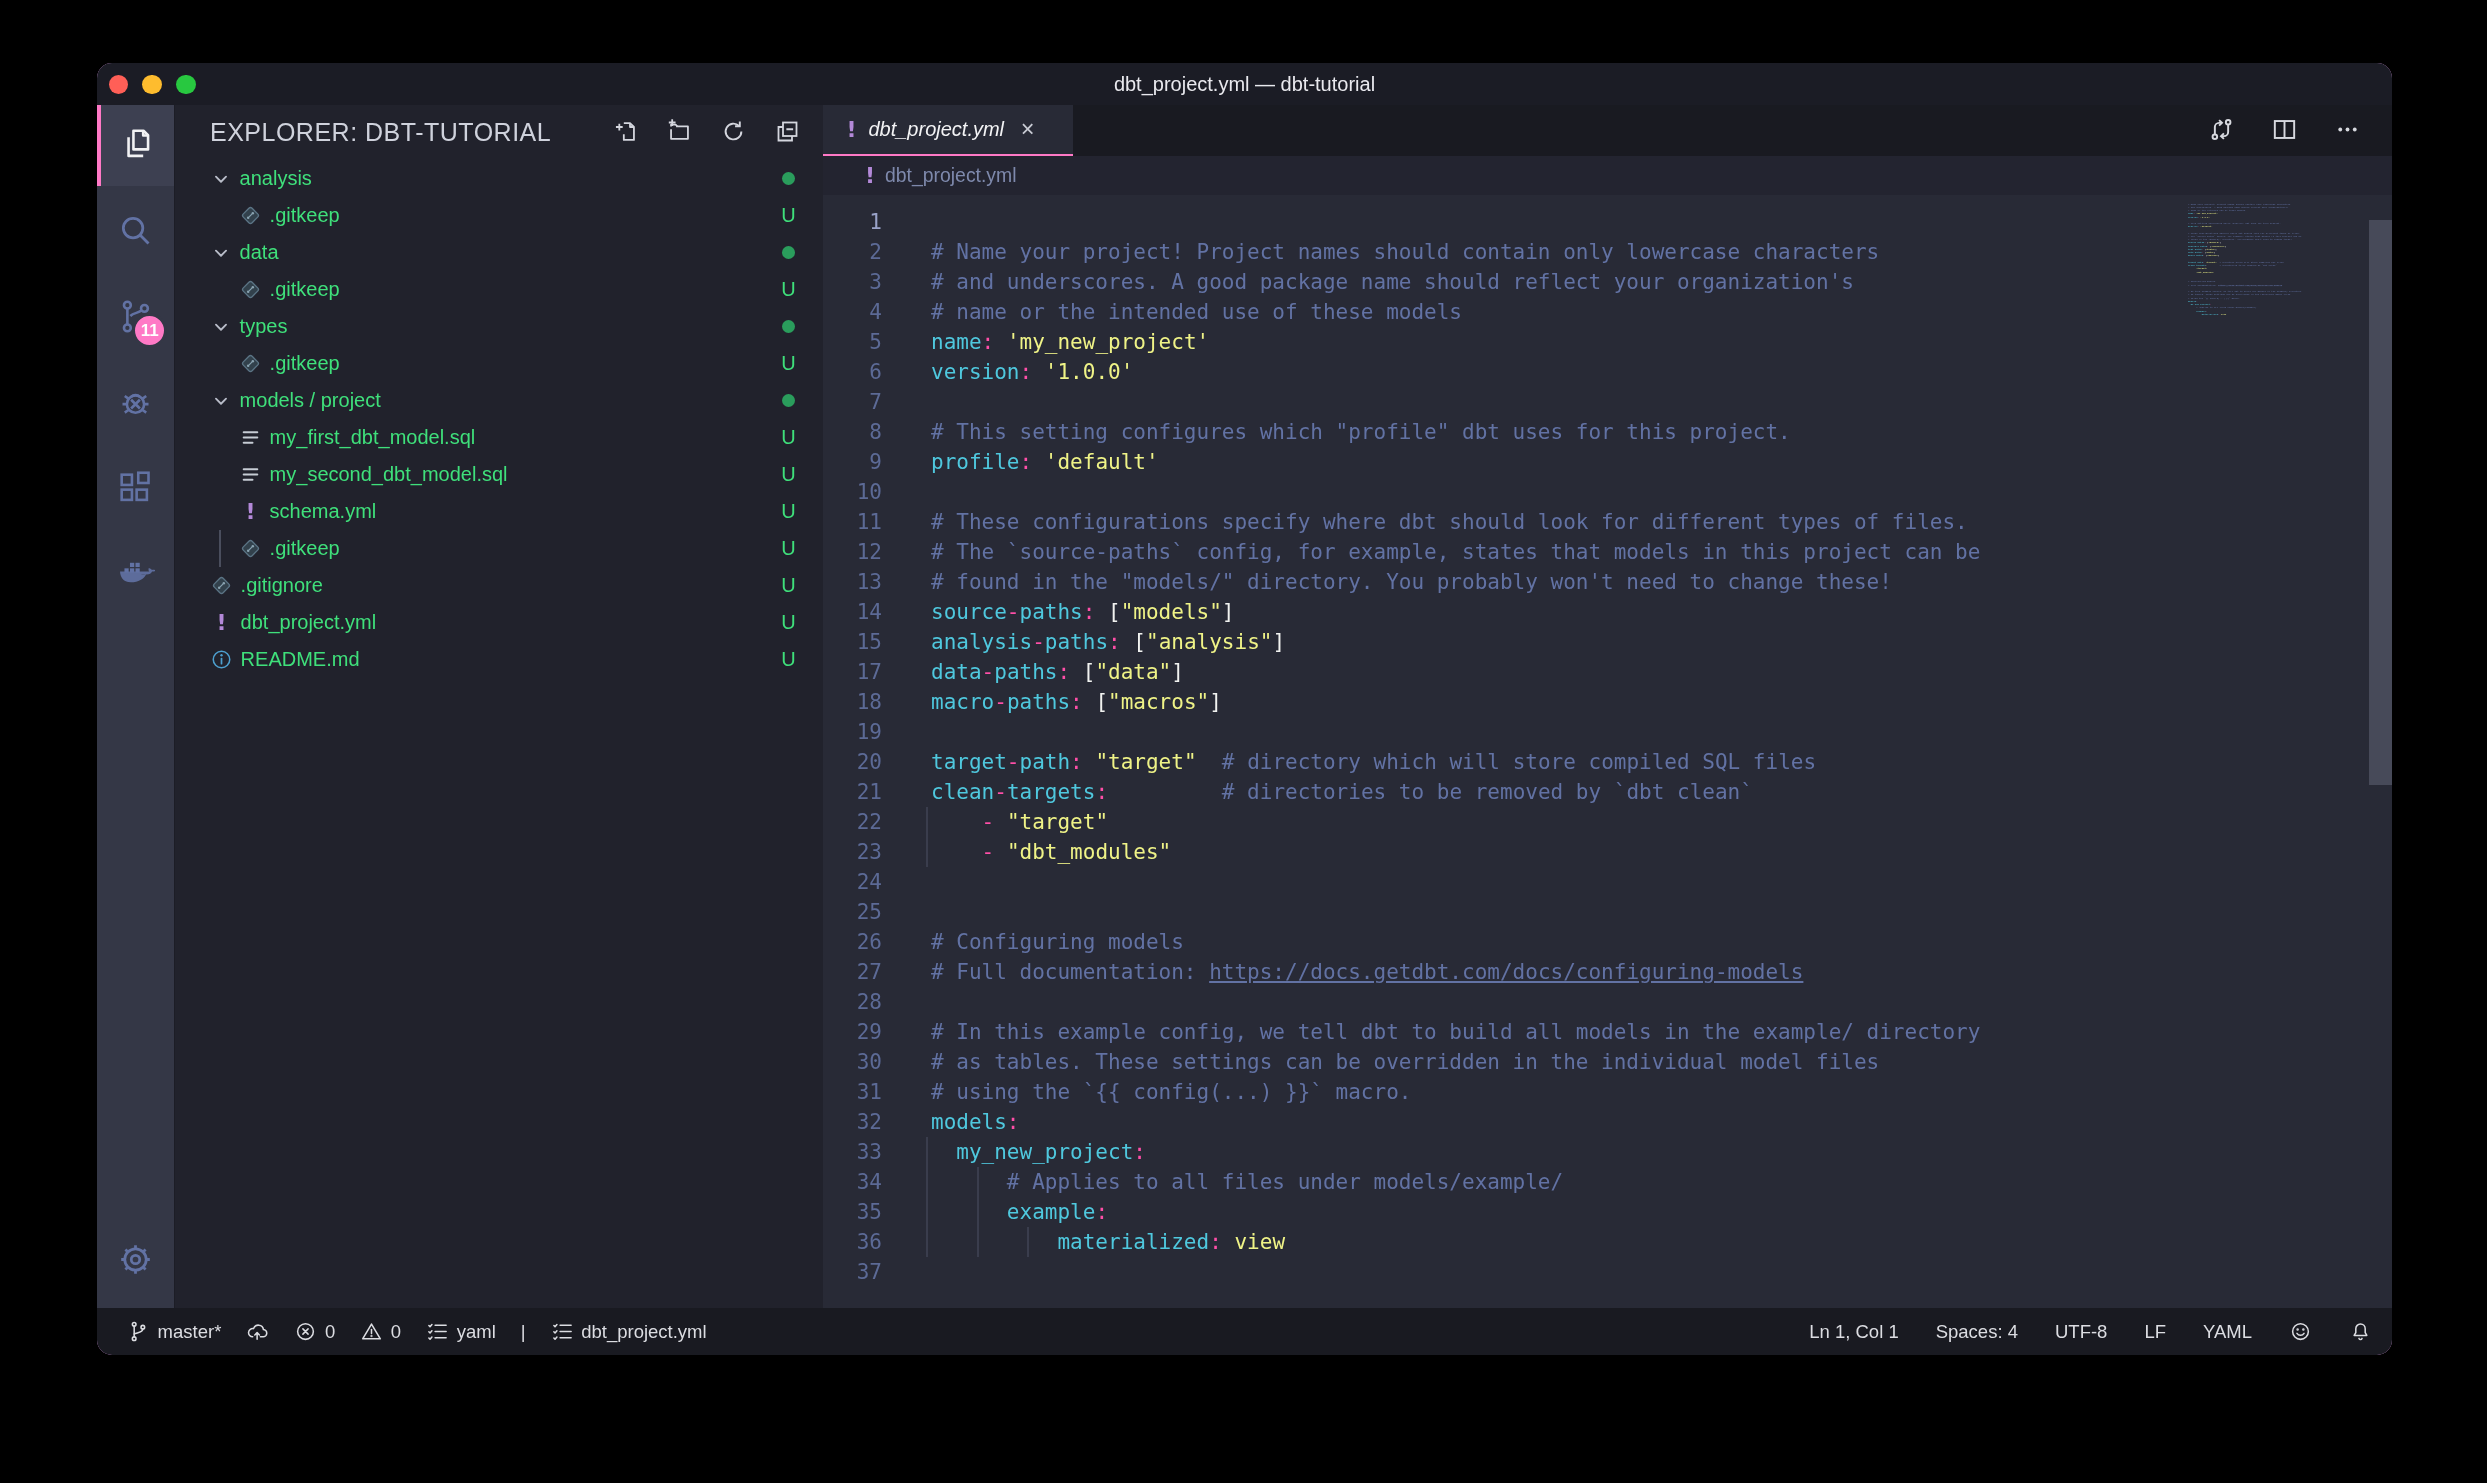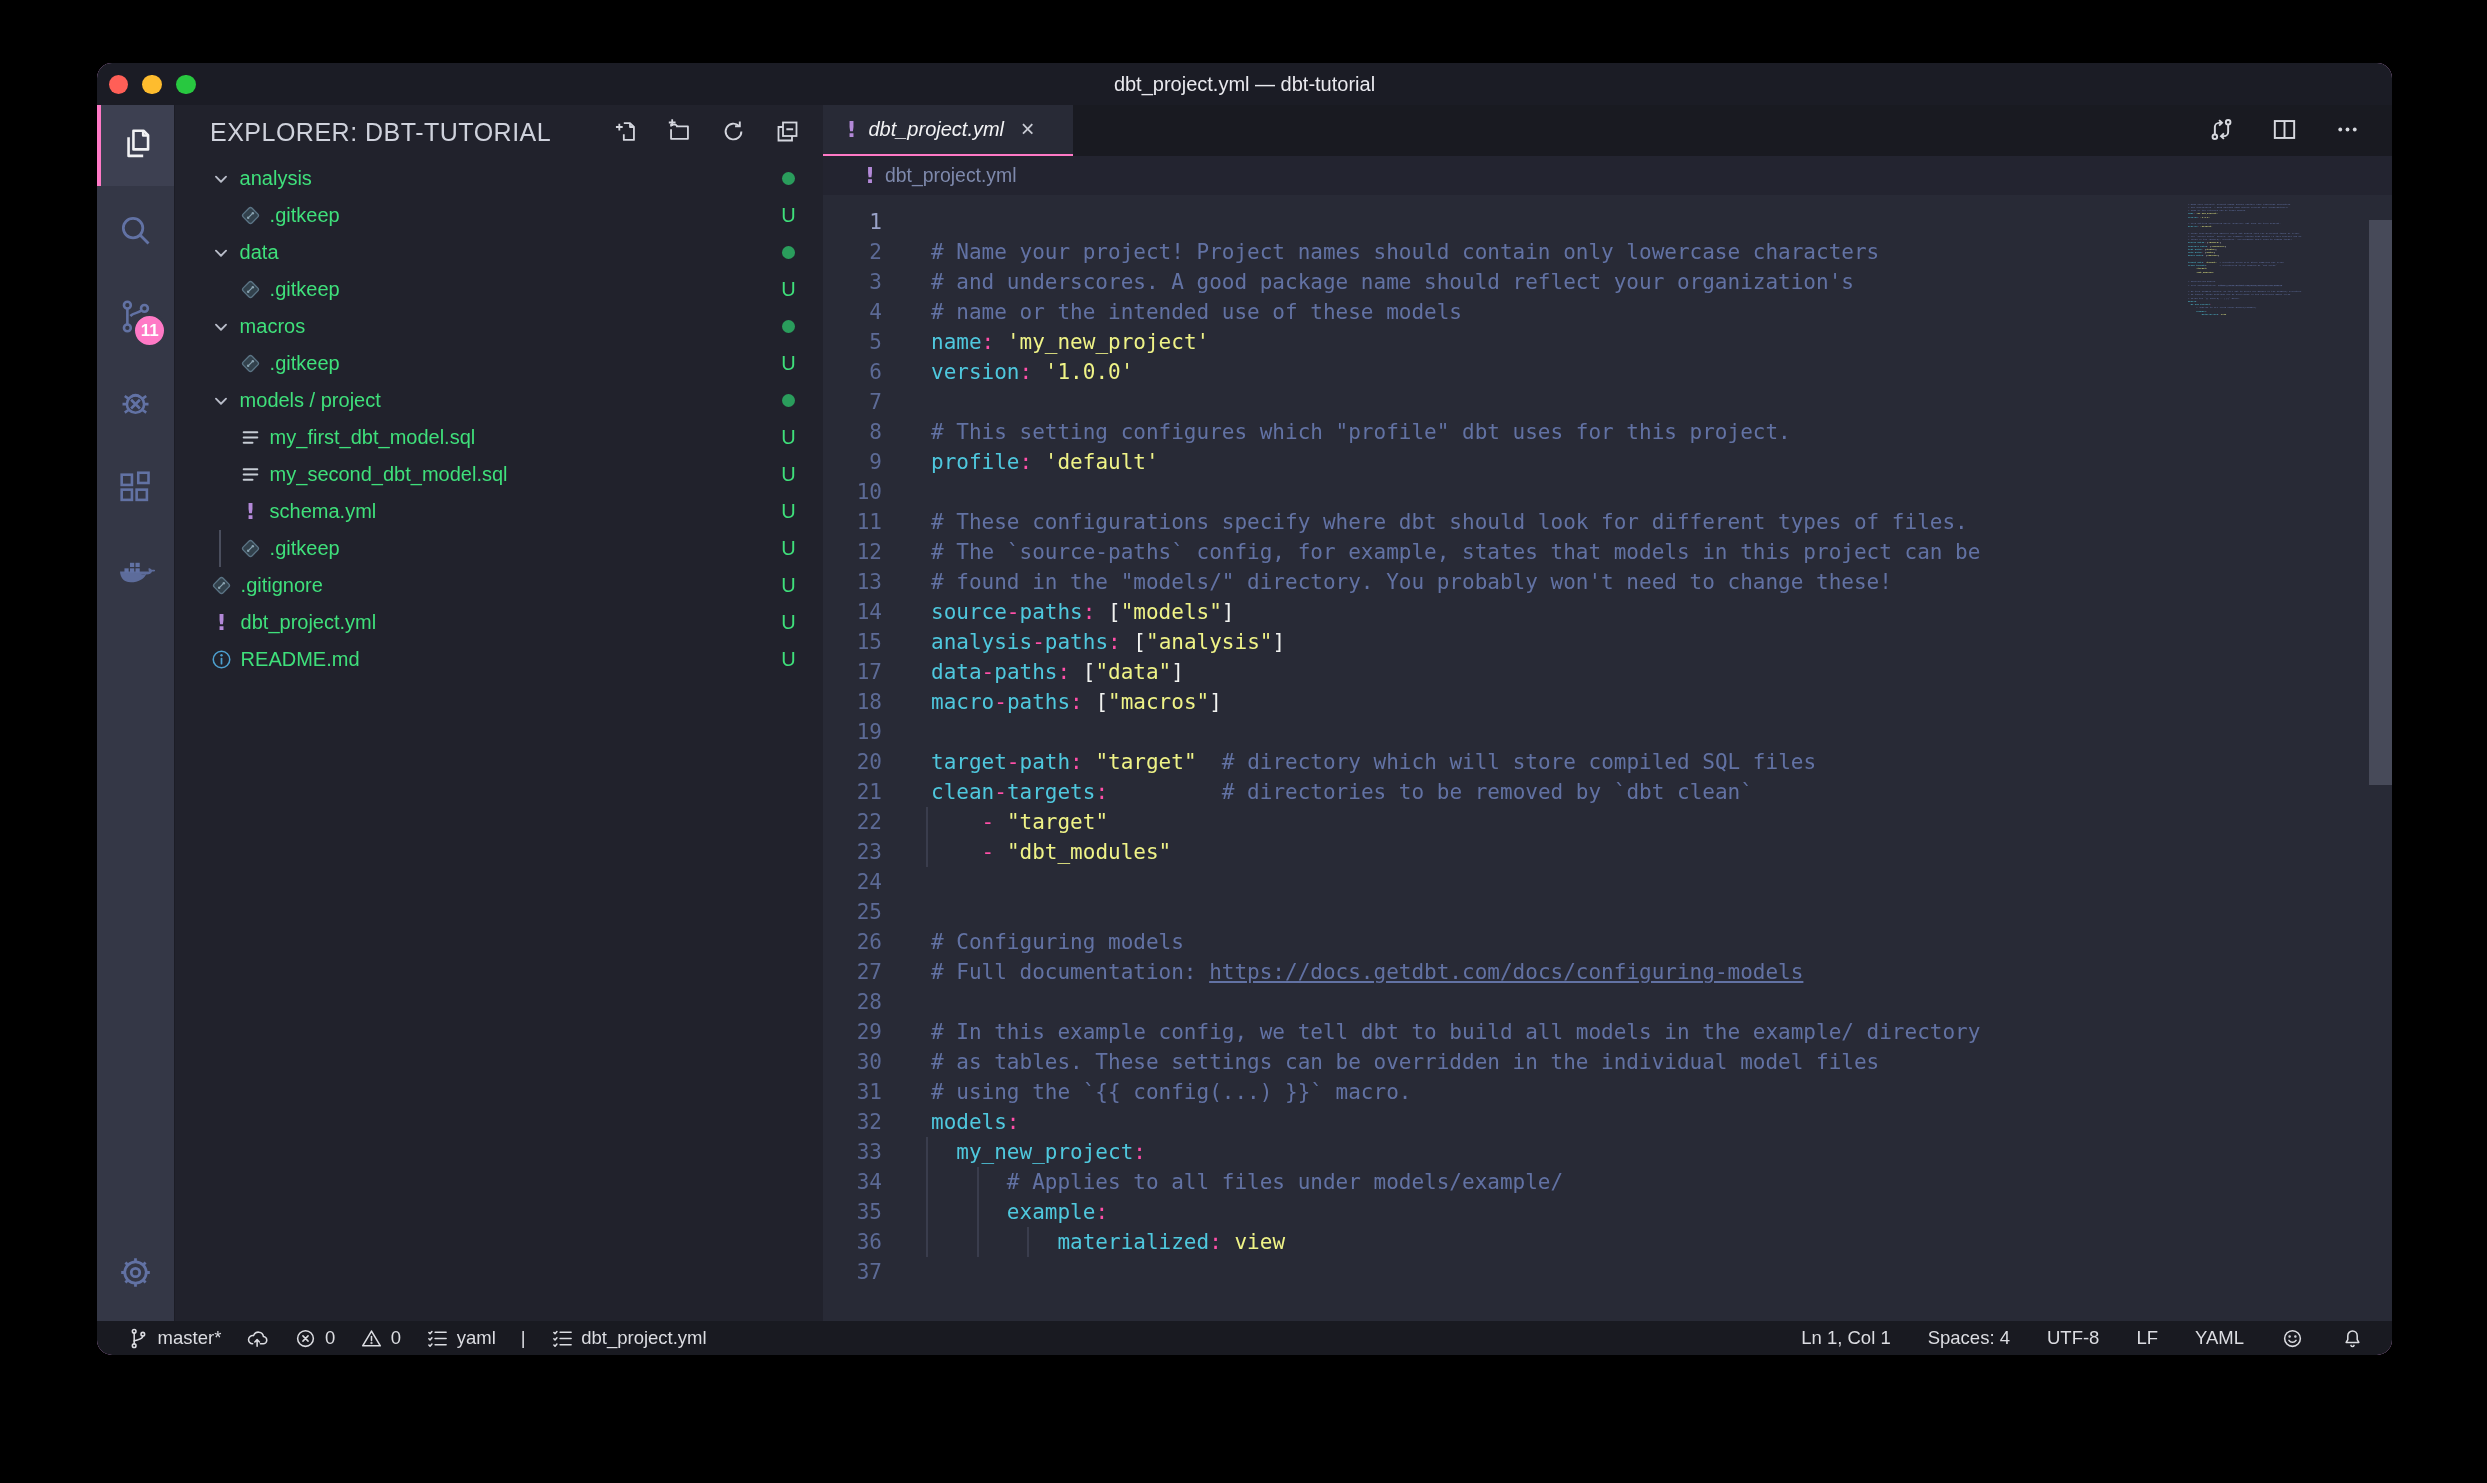--- a/index.html
+++ b/index.html
@@ -67,21 +67,21 @@
   .tk-c{color:#6272a4;} .tk-k{color:#4fc8de;} .tk-o{color:#ff4fa8;} .tk-s{color:#eff387;} .tk-p{color:#f1f2f0;}
   .tk-cl{color:#6272a4;text-decoration:underline;}
   .iguide{position:absolute;top:0;bottom:0;width:1.7px;background:#3a3d4d;}
 
   .minimap{position:absolute;right:27px;top:4.2px;width:177px;height:100%;overflow:hidden;}
   .mini-inner{transform:scale(.108);transform-origin:0 0;width:1518px;font-family:"DejaVu Sans Mono",monospace;font-size:21px;line-height:30px;}
   .mini-inner .line{padding-left:0;}
   .scrollbar{position:absolute;right:0;top:25px;width:23px;height:565px;background:#474a59;}
 
   
-  .statusbar{height:34px;flex:0 0 auto;background:#191a21;display:flex;align-items:center;color:#dcdde2;font-size:18.5px;padding:0 28px 0 30px;}
+  .statusbar{height:47px;flex:0 0 auto;background:#191a21;display:flex;align-items:center;color:#dcdde2;font-size:18.5px;padding:0 20px 0 30px;}
   .sb-left{display:flex;align-items:center;gap:25px;}
   .sb-right{margin-left:auto;display:flex;align-items:center;gap:37px;}
   .sb-item{display:flex;align-items:center;gap:7.6px;}
   .sb-item svg{width:23px;height:23px;}
   .sb-sep{color:#dcdde2;}
 </style>
 </head>
 <body>
 
 <div class="canvas">
@@ -223,21 +223,21 @@
                   <path d="M10.6 13.4l2.8-2.8" stroke="#8aa4b2" stroke-width="1.3"></path>
                 </svg>
               </span>
               <span class="rlabel">.gitkeep</span>
               <span class="rbadge"><span class="badge-u">U</span></span>
             </div>
             <div class="row folder">
               <span class="twisty"><svg viewBox="0 0 24 24" fill="none" stroke="currentColor" stroke-width="2" stroke-linecap="round" stroke-linejoin="round" style="width:100%;height:100%;">
                   <path d="M6.5 9.5l5.5 5.5 5.5-5.5"></path>
                 </svg></span>
-              <span class="rlabel">macros</span>
+              <span class="rlabel">types</span>
               <span class="rbadge"><span class="dot"></span></span>
             </div>
             <div class="row child">
               <span class="ficon">
                 <svg viewBox="0 0 24 24" style="width:100%;height:100%;">
                   <g transform="rotate(45 12 12)">
                     <rect x="5.5" y="5.5" width="13" height="13" rx="2.4" fill="#32414c" stroke="#5b7485" stroke-width="1.4"></rect>
                   </g>
                   <circle cx="9.6" cy="14.4" r="1.3" fill="#8aa4b2"></circle>
                   <circle cx="14.4" cy="9.6" r="1.3" fill="#8aa4b2"></circle>

